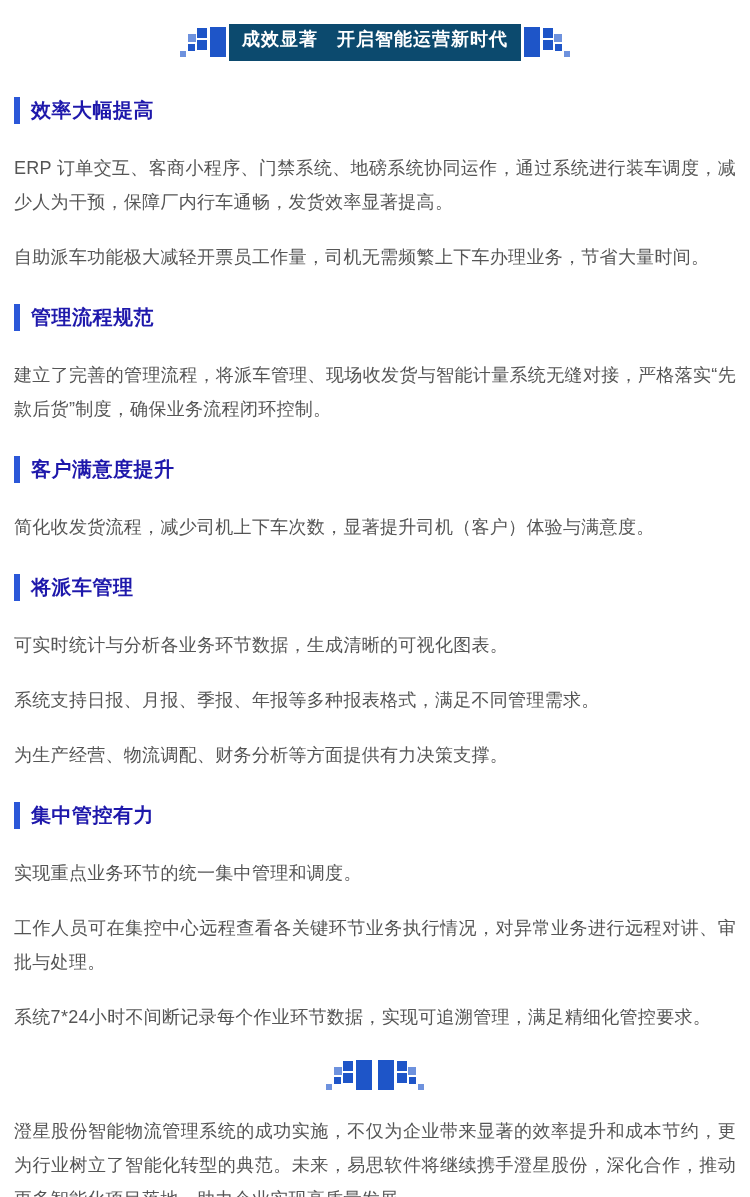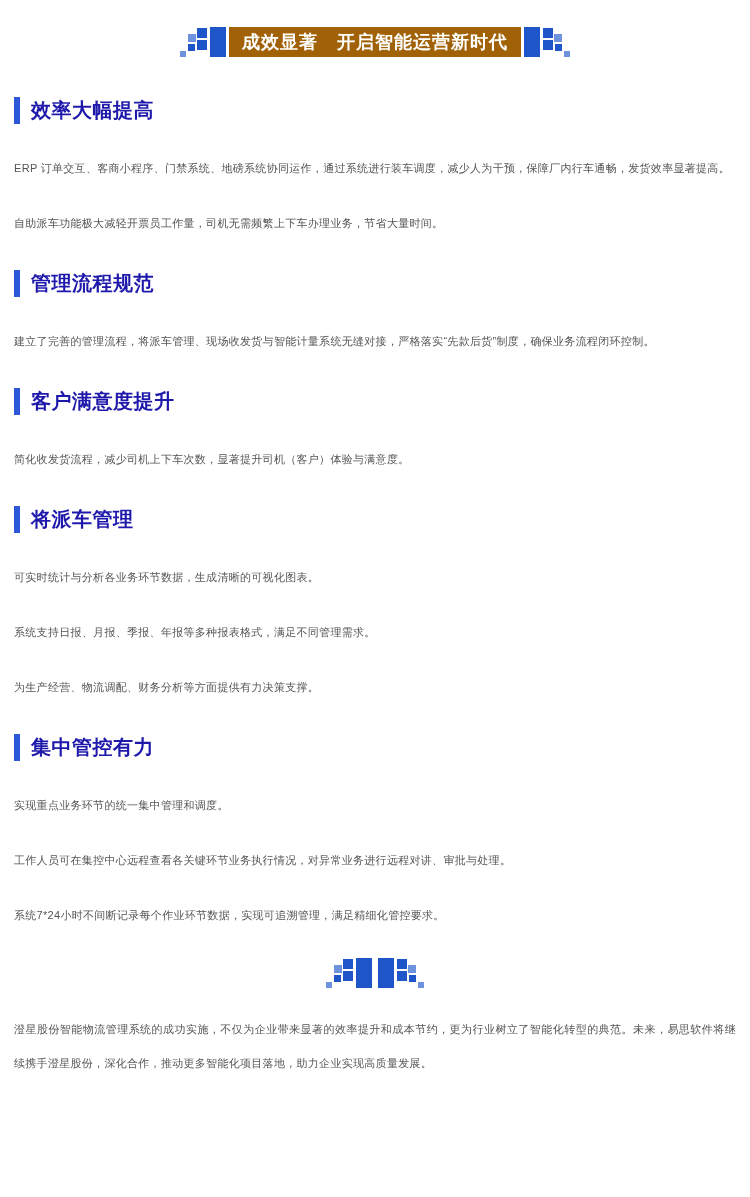--- a/index.html
+++ b/index.html
@@ -23,25 +23,25 @@
   }
   .banner-row.second { margin-top: 24px; }
   .banner-block {
     width: 16px;
     height: 30px;
     background: #1e55c8;
     margin: 0 3px;
     flex: 0 0 auto;
   }
   .banner-main {
-    background: #a16207;
+    background: #0c4a6e;
     color: #ffffff;
     font-size: 18px;
     font-weight: bold;
-    height: 30px;
+    height: 37px;
     line-height: 30px;
     padding: 0 13px;
     letter-spacing: 1px;
     white-space: nowrap;
     flex: 0 0 auto;
   }
   .cluster { width: 28px; height: 29px; flex: 0 0 auto; display: inline-block; }
   .cluster.left svg { transform: scaleX(-1); }
   .cluster svg { display: block; width: 28px; height: 29px; }
 
@@ -63,21 +63,21 @@
   .title-text {
     font-size: 20px;
     font-weight: bold;
     color: #1e18ab;
     letter-spacing: 0.5px;
   }
 
   
   .body-p {
     margin-top: 21px;
-    font-size: 11px;
+    font-size: 18px;
     line-height: 34px;
     color: #555555;
     text-align: justify;
     letter-spacing: 0.3px;
   }
   .section .body-p:first-of-type { margin-top: 26px; }
   .closing { margin-top: 22px; }
 </style>
 </head>
 <body>

